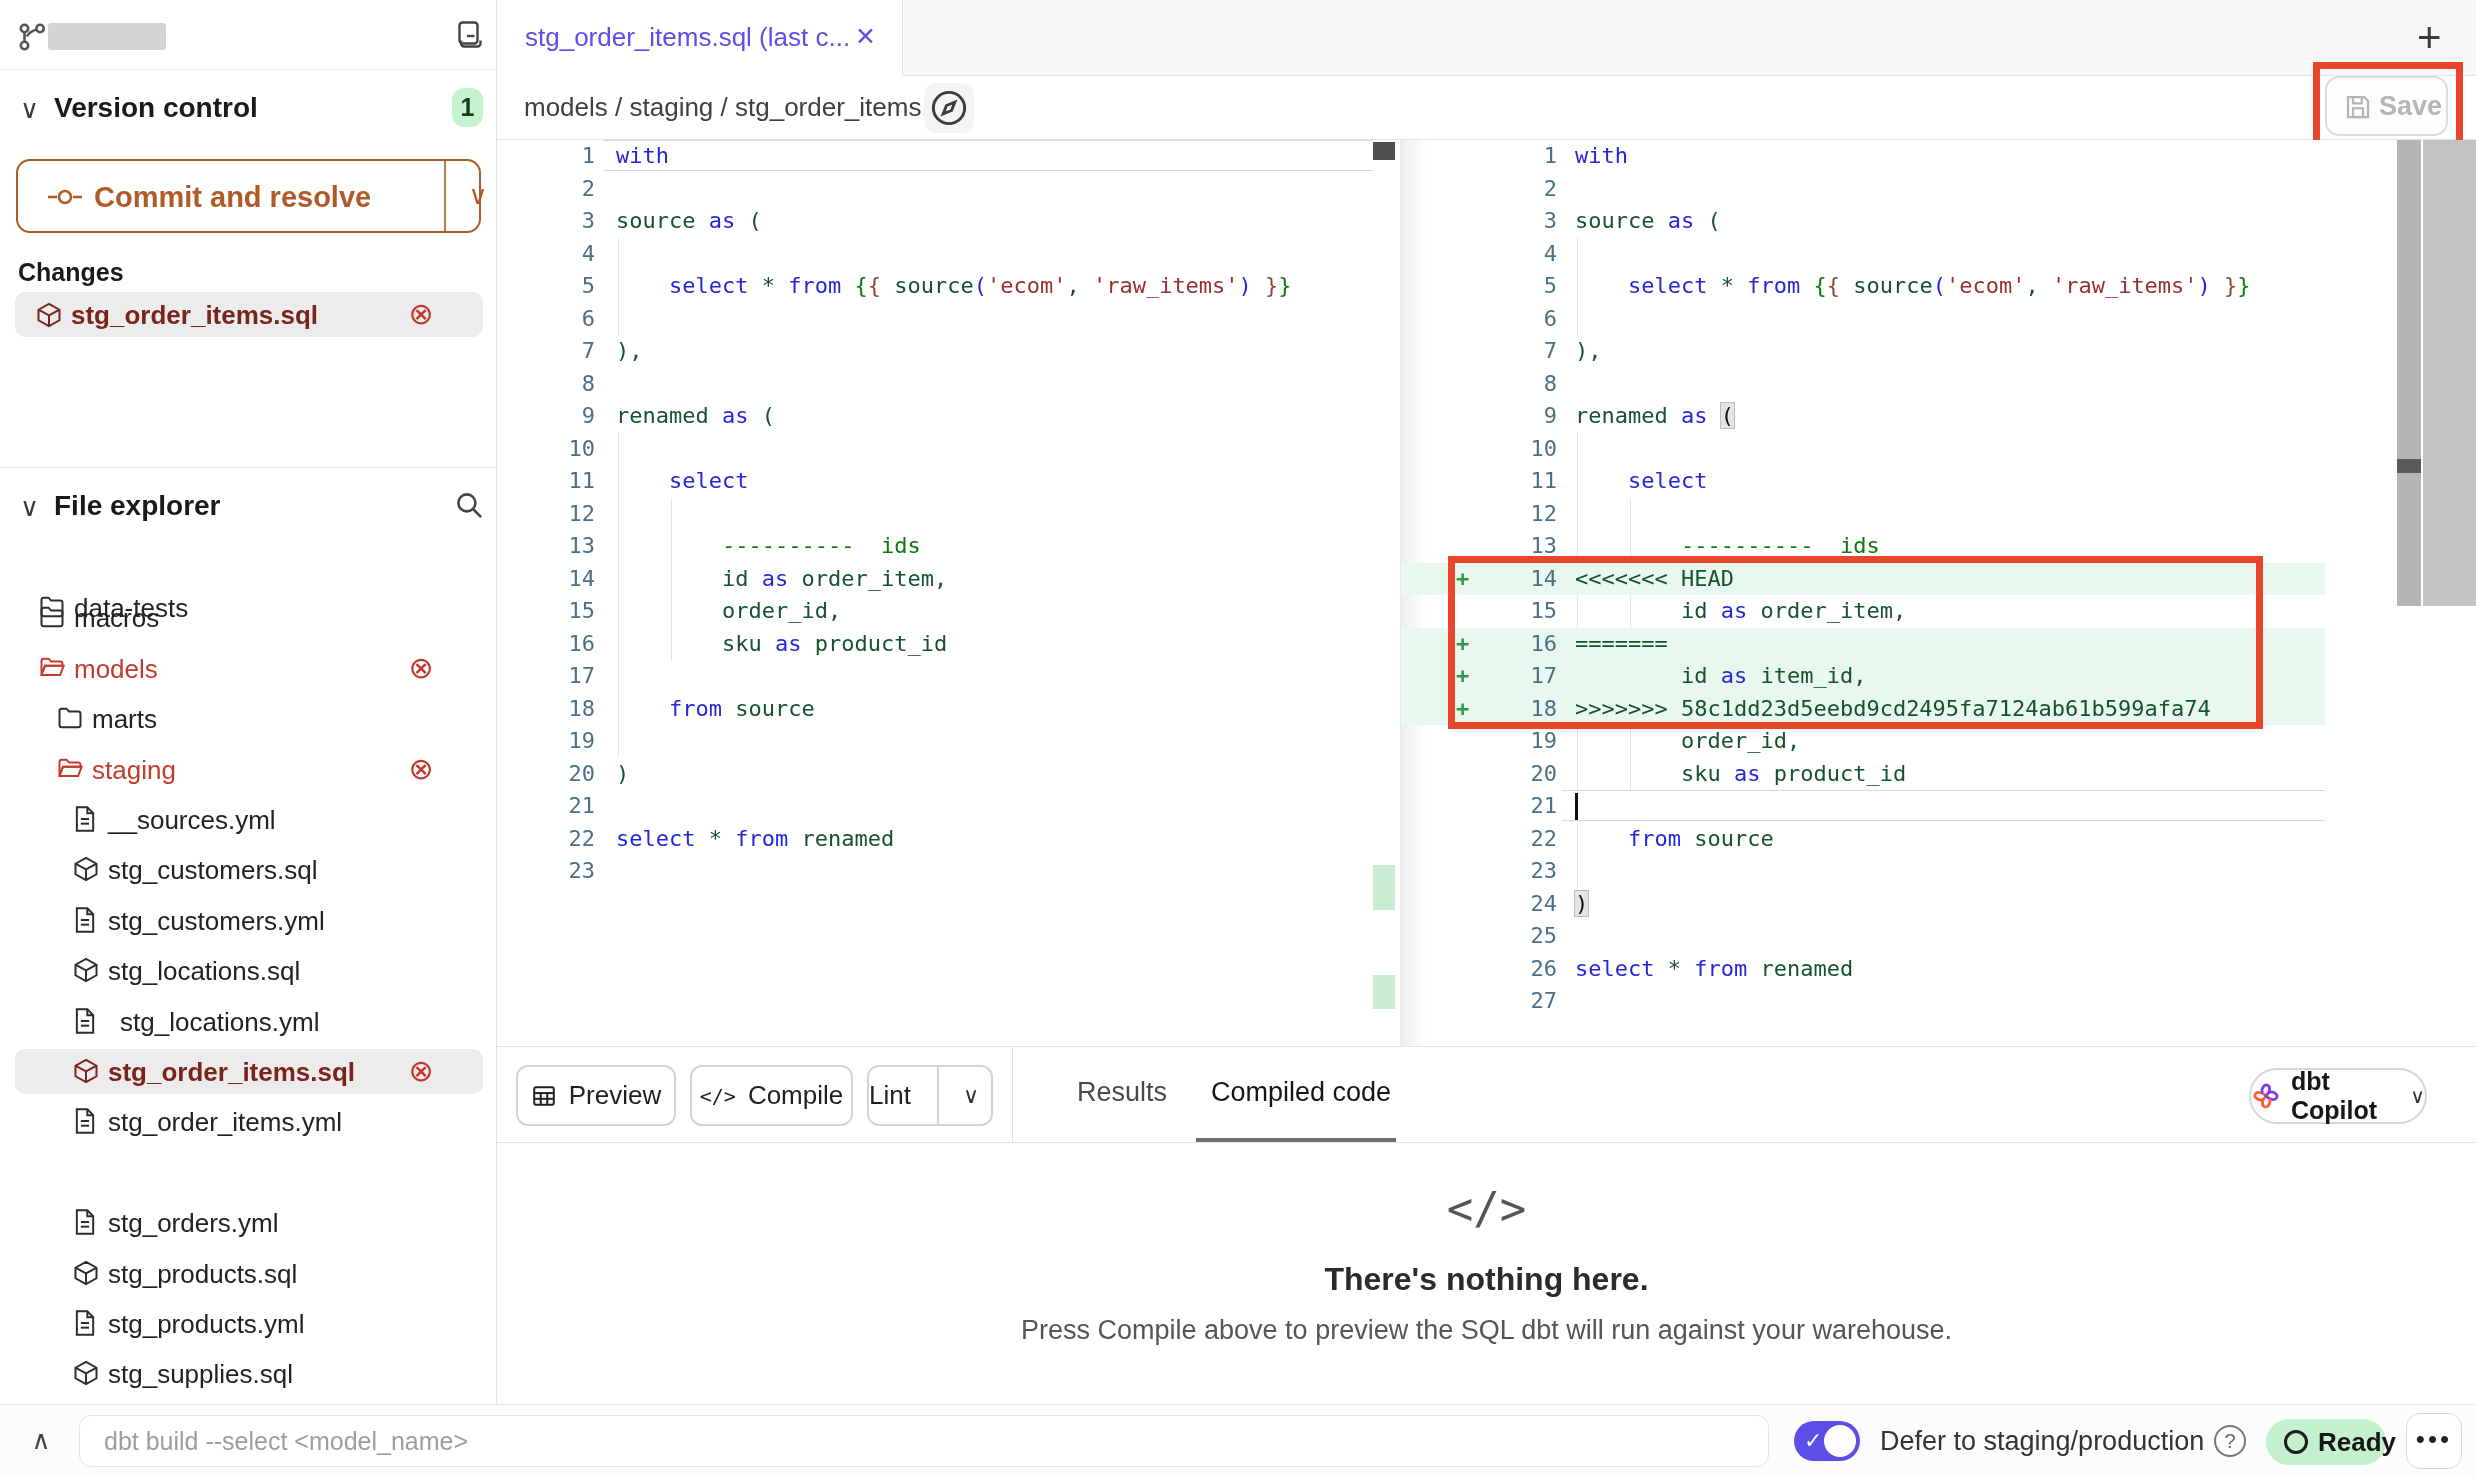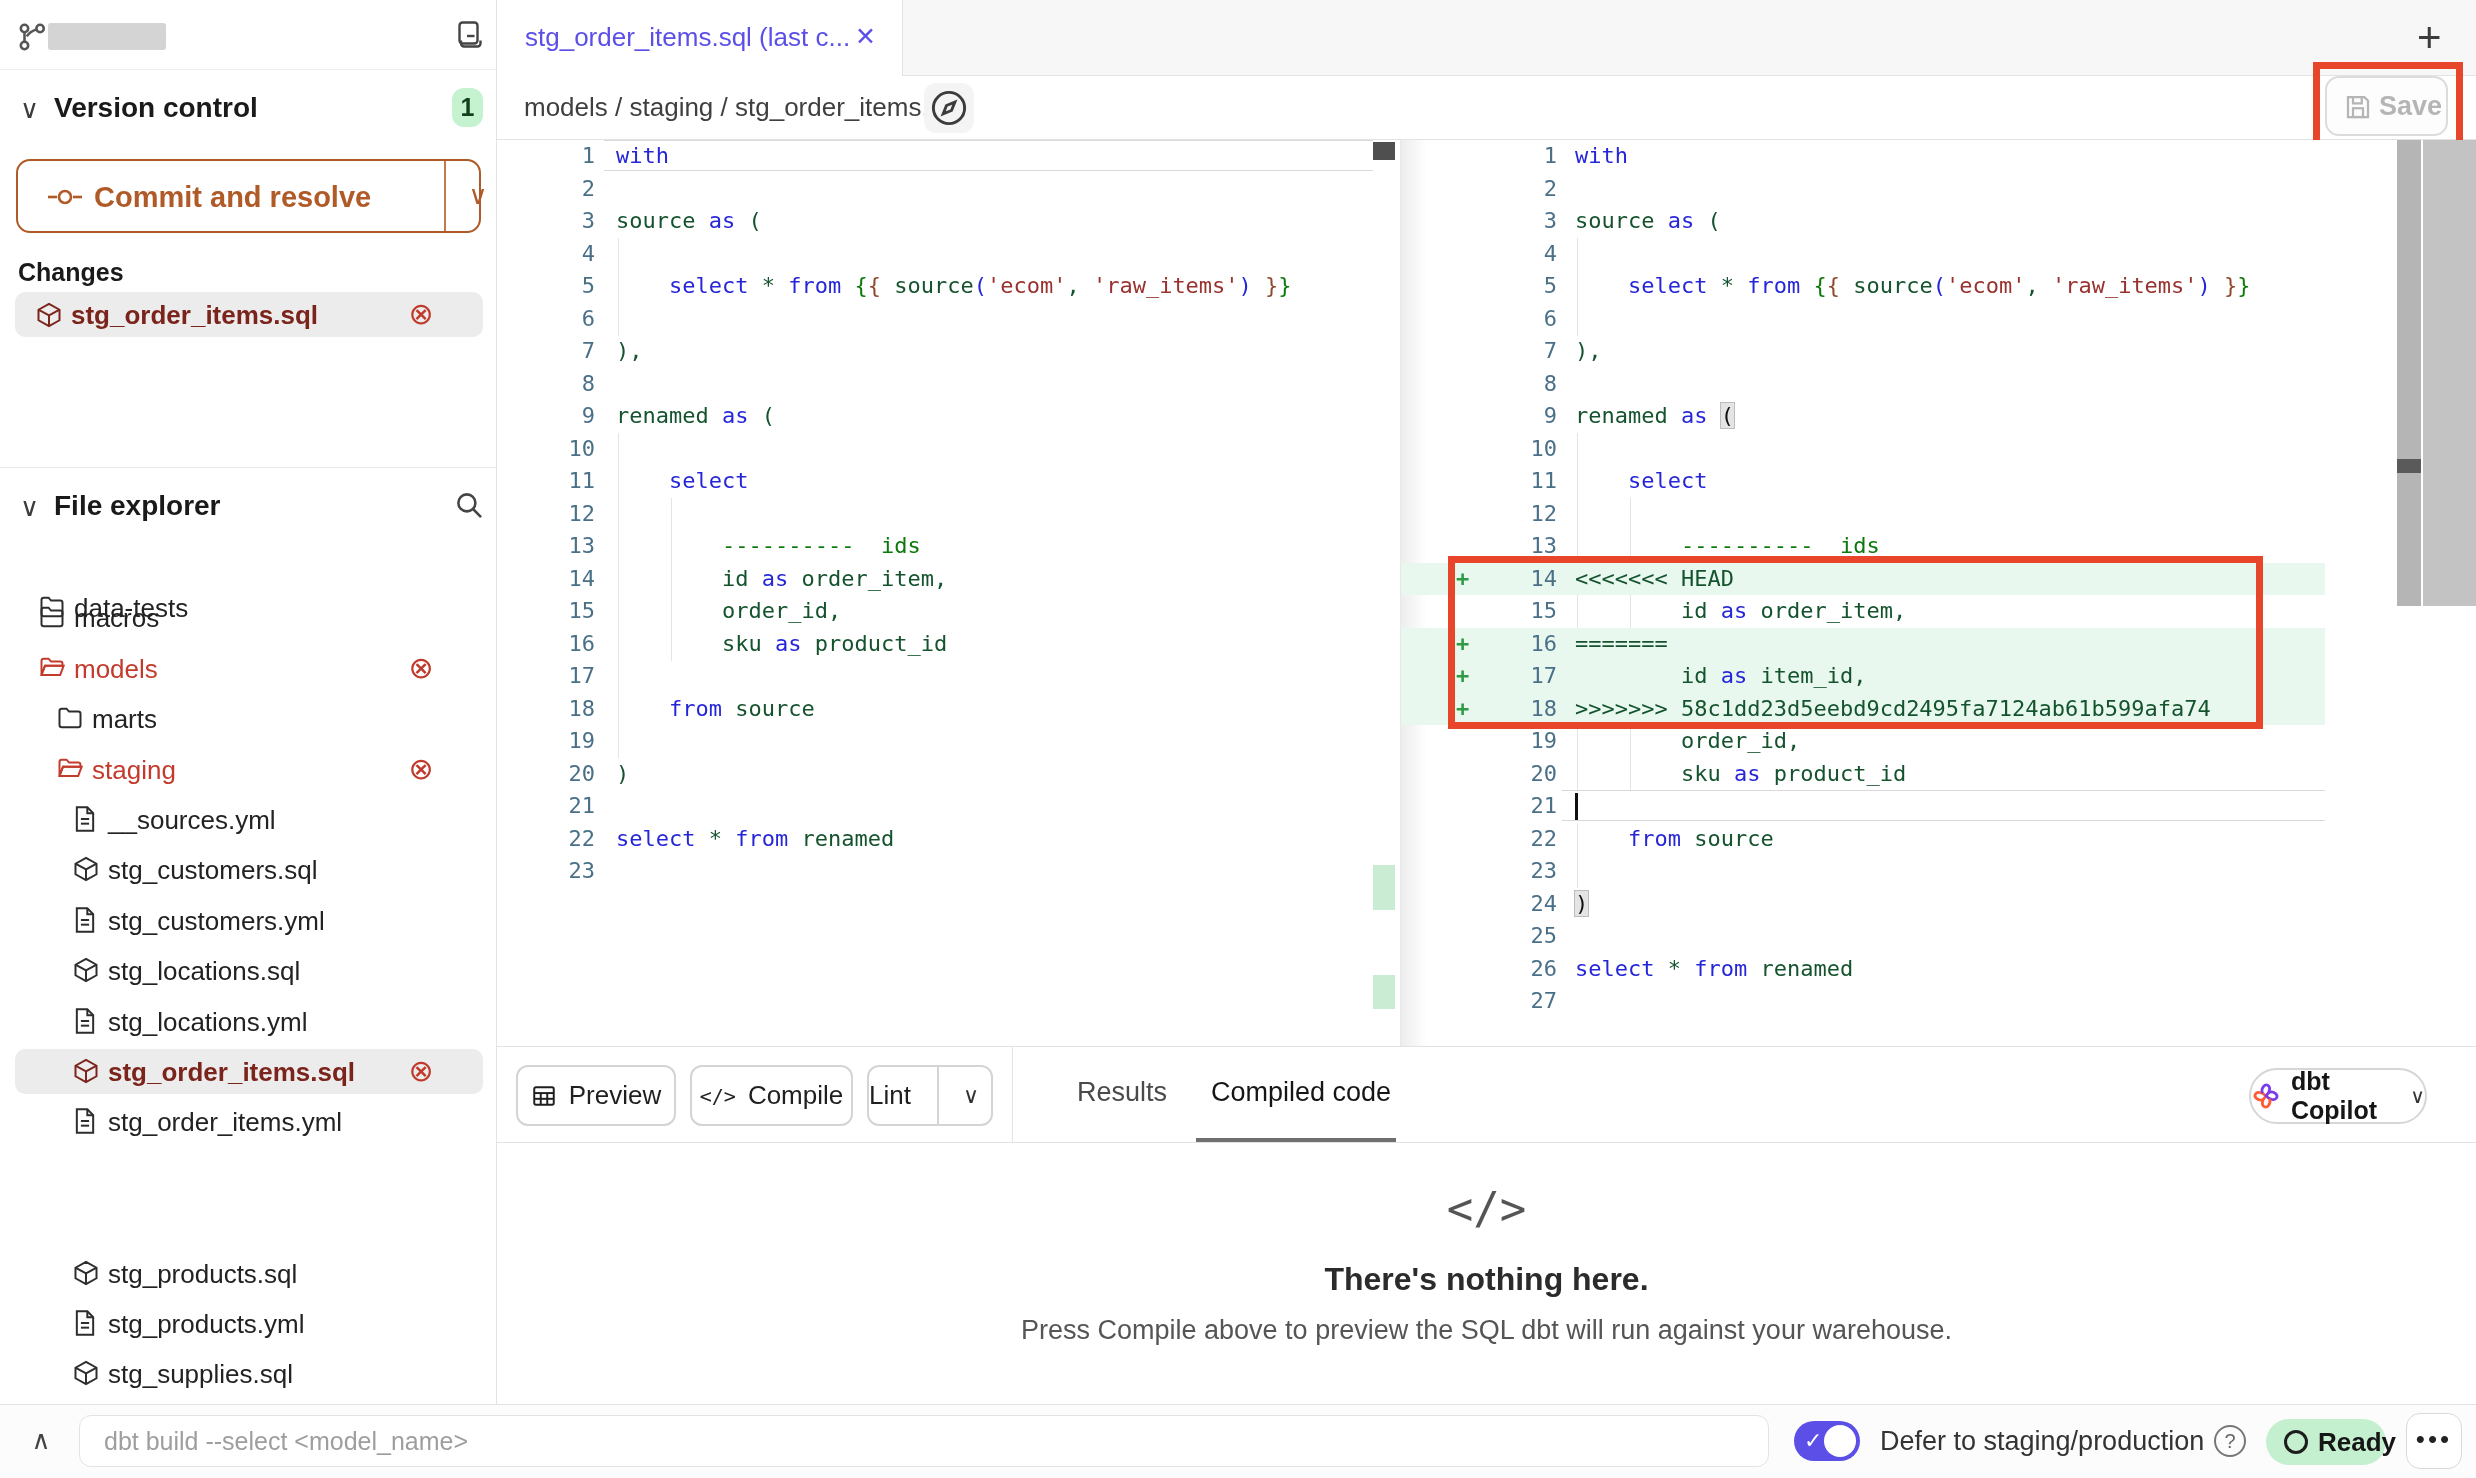--- a/index.html
+++ b/index.html
@@ -283,21 +283,21 @@
         </div>
         <div class="frow" style="top: 453.6px;">
           <span class="fico" style="left: 57px;">
             <svg width="26" height="28" viewBox="0 0 22 24" fill="none" stroke="#2d2d2d" stroke-width="1.7">
               <path d="M4 2h9l5 5v15H4z"></path>
               <path d="M13 2v5h5"></path>
               <line x1="7.5" y1="12" x2="14.5" y2="12"></line>
               <line x1="7.5" y1="16" x2="14.5" y2="16"></line>
             </svg>
           </span>
-          <span class="flabel" style="left: 93px;">stg_locations.yml</span>
+          <span class="flabel" style="left: 105px;">stg_locations.yml</span>
         </div>
         <div class="frow sel maroon" style="top: 504px;">
           <span class="fico" style="left: 57px;">
             <svg width="28" height="28" viewBox="0 0 24 24" fill="none" stroke="#7b241c" stroke-width="1.7">
               <path d="M12 2.5 21 7.5v9L12 21.5 3 16.5v-9z"></path>
               <path d="M3.3 7.7 12 12.3l8.7-4.6"></path>
               <path d="M12 12.3V21"></path>
             </svg>
           </span>
           <span class="flabel" style="left: 93px;">stg_order_items.sql</span>
@@ -306,20 +306,31 @@
         <div class="frow" style="top: 554.4px;">
           <span class="fico" style="left: 57px;">
             <svg width="26" height="28" viewBox="0 0 22 24" fill="none" stroke="#2d2d2d" stroke-width="1.7">
               <path d="M4 2h9l5 5v15H4z"></path>
               <path d="M13 2v5h5"></path>
               <line x1="7.5" y1="12" x2="14.5" y2="12"></line>
               <line x1="7.5" y1="16" x2="14.5" y2="16"></line>
             </svg>
           </span>
           <span class="flabel" style="left: 93px;">stg_order_items.yml</span>
+        </div>
+        <div class="frow" style="top: 655.2px;">
+          <span class="fico" style="left: 57px;">
+            <svg width="26" height="28" viewBox="0 0 22 24" fill="none" stroke="#2d2d2d" stroke-width="1.7">
+              <path d="M4 2h9l5 5v15H4z"></path>
+              <path d="M13 2v5h5"></path>
+              <line x1="7.5" y1="12" x2="14.5" y2="12"></line>
+              <line x1="7.5" y1="16" x2="14.5" y2="16"></line>
+            </svg>
+          </span>
+          <span class="flabel" style="left: 93px;">stg_orders.yml</span>
         </div>
         <div class="frow" style="top: 705.6px;">
           <span class="fico" style="left: 57px;">
             <svg width="28" height="28" viewBox="0 0 24 24" fill="none" stroke="#2d2d2d" stroke-width="1.7">
               <path d="M12 2.5 21 7.5v9L12 21.5 3 16.5v-9z"></path>
               <path d="M3.3 7.7 12 12.3l8.7-4.6"></path>
               <path d="M12 12.3V21"></path>
             </svg>
           </span>
           <span class="flabel" style="left: 93px;">stg_products.sql</span>

